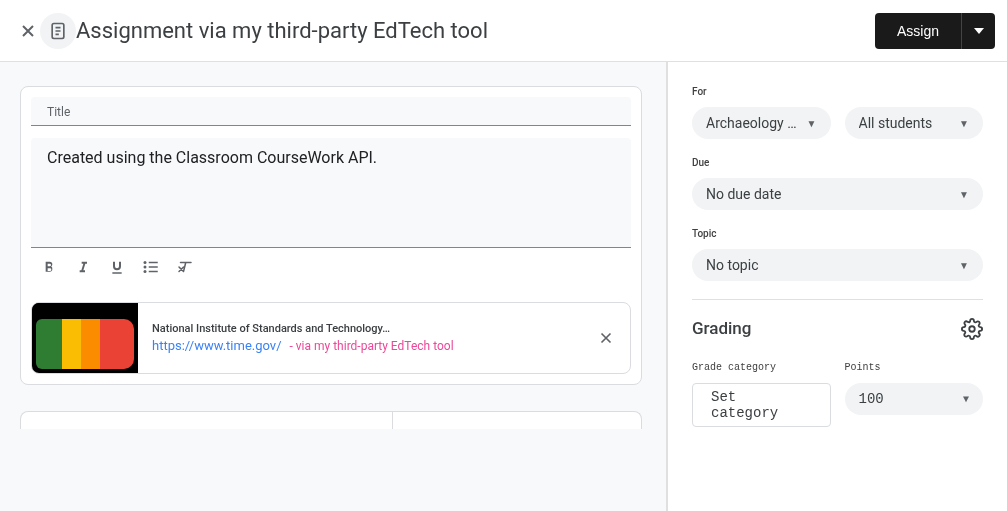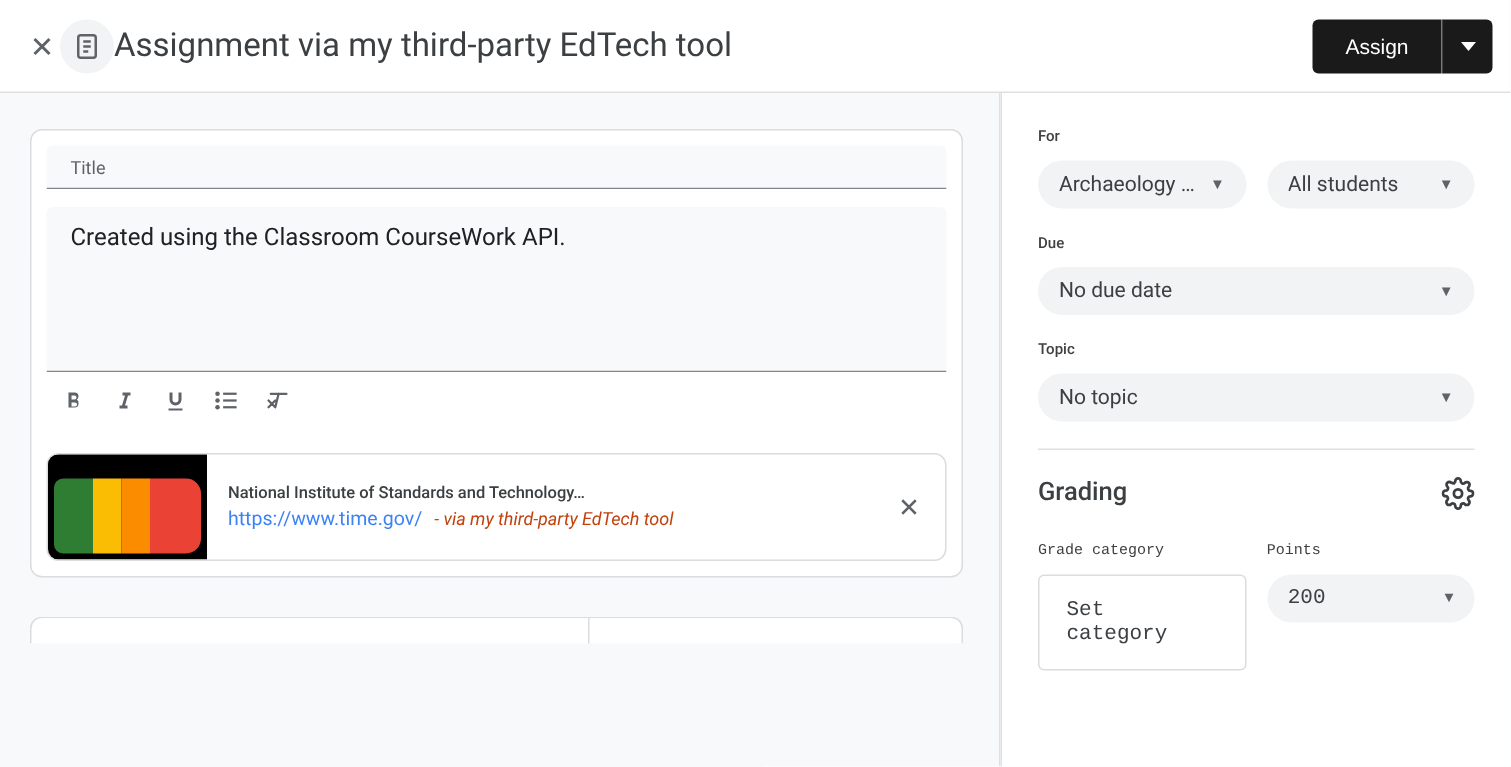--- a/index.html
+++ b/index.html
@@ -153,23 +153,22 @@
     overflow: hidden;
     text-overflow: ellipsis;
   }
   .att-sub {
     font-size: 13px;
     color: #3b82f6;
     margin-top: 4px;
   }
   .att-via {
     font-size: 12px;
-    color: #c2410c;
+    color: #ec4899;
     margin-left: 4px;
-    font-style: italic;
   }
   .att-remove {
     width: 48px;
     color: #5f6368;
     display:flex; align-items:center; justify-content:center;
     cursor:pointer;
   }
   
   .right {
     width: 340px;
@@ -221,21 +220,21 @@
     justify-content: space-between;
     margin-bottom: 18px;
   }
   .grading-header h3 {
     font-size: 17px;
     font-weight: 500;
     color: #3c4043;
   }
   .gear { color: #3c4043; cursor:pointer;}
   .outlined-btn {
-    height: 64px;
+    height: 44px;
     border: 1px solid #dadce0;
     background: #fff;
     border-radius: 4px;
     display: flex;
     align-items: center;
     justify-content: center;
     padding: 0 18px;
     font-size: 14px;
     color: #3c4043;
     cursor: pointer;
@@ -399,19 +398,19 @@
     <div class="row" style="margin-bottom:8px;font-family:Liberation Mono, monospace;">
       <div class="half">
         <div class="section-label">Grade category</div>
         <div class="outlined-btn">
           <span>Set category</span>
         </div>
       </div>
       <div class="half">
         <div class="section-label">Points</div>
         <div class="dropdown">
-          <span>200</span>
+          <span>100</span>
           <span class="caret">▼</span>
         </div>
       </div>
     </div>
   </div>
 </div>
 
 </body></html>

